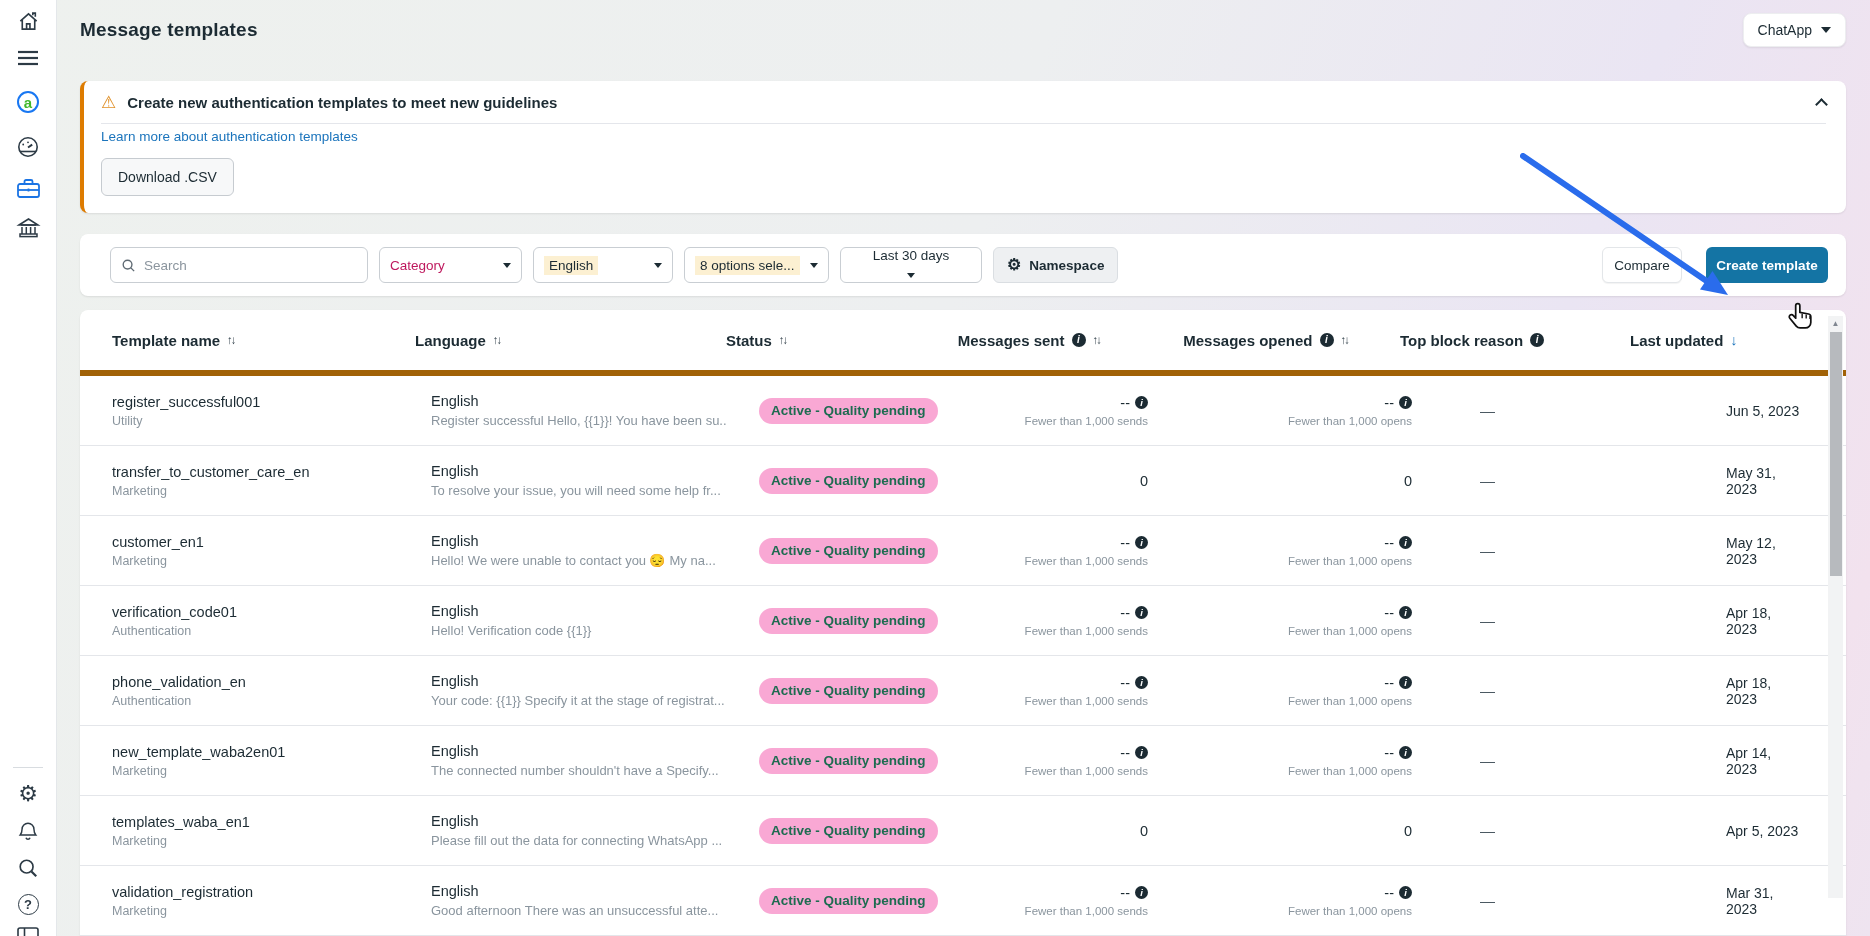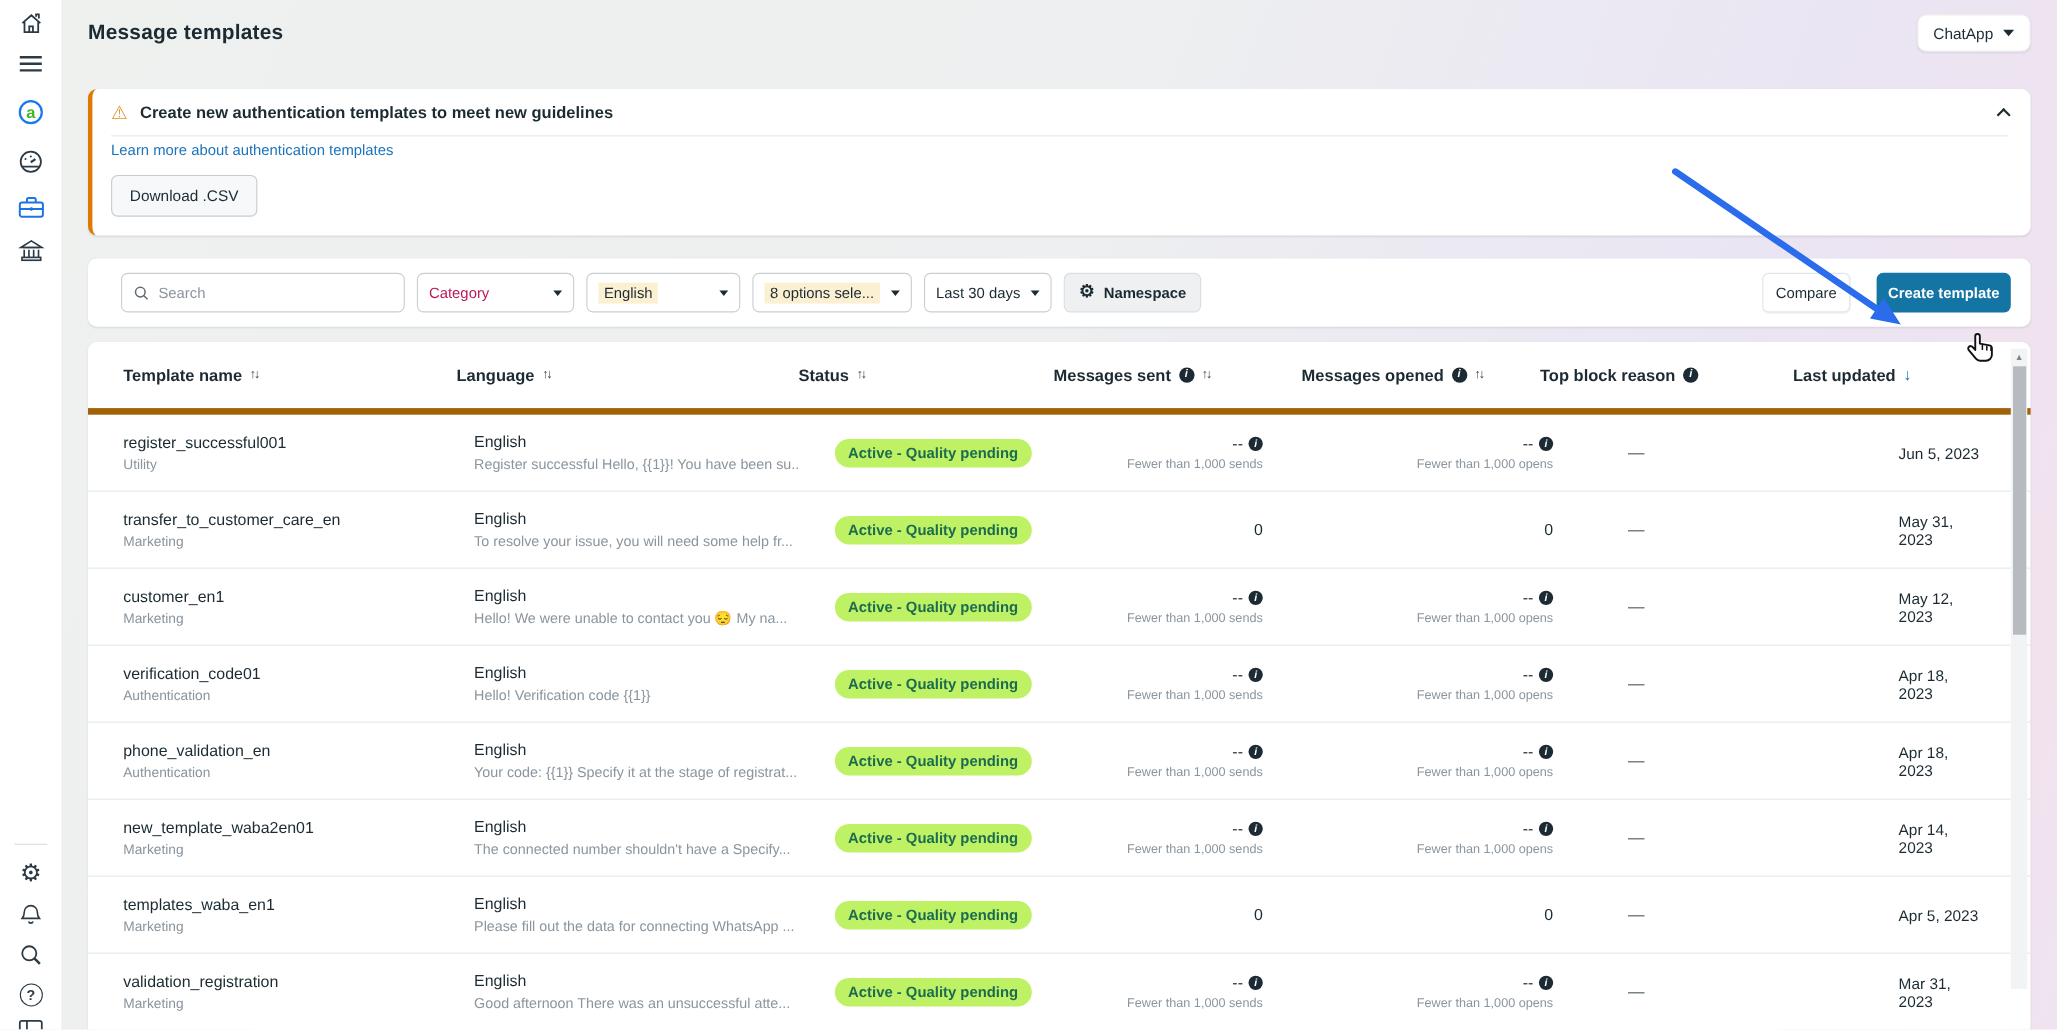--- a/index.html
+++ b/index.html
@@ -59,21 +59,21 @@
 
   
   .filterbar { margin:21px 24px 0 23px; height:62px; display:flex; align-items:center;
     gap:11px; padding:0 18px 0 30px; }
   .f-input { height:36px; border:1px solid #c9ced3; border-radius:6px; background:#fff;
     display:flex; align-items:center; padding:0 10px; font-size:13.5px; cursor:pointer;}
   .f-search { width:258px; gap:8px; cursor:text;}
   .f-search .ph { color:#8b959e; }
   .f-select { justify-content:space-between; }
   .f-cat { width:143px; color:#be185d; }
-  .f-lang { width:140px; } .f-opts { width:145px; } .f-days { width:116px; }
+  .f-lang { width:140px; } .f-opts { width:145px; } .f-days { width:142px;flex-direction:column; }
   .hl { background:#fcf0d2; padding:2px 5px; }
   .sel-caret { width:0; height:0; border:4.6px solid transparent; border-top:5.6px solid #1c2b33; margin-top:5px;}
   .f-namespace { height:36px; background:#eef0f2; border:1px solid #dadee2; border-radius:6px;
     display:flex; align-items:center; gap:8px; padding:0 13px; font-size:13.5px; font-weight:bold; cursor:pointer;}
   .ns-gear { font-size:16px; line-height:1; }
   .btn { height:36px; border-radius:6px; font-size:13.5px; display:flex; align-items:center;
     justify-content:center; cursor:pointer; }
   .btn-compare { margin-left:auto; width:80px; background:#fff; border:1px solid #e3e6e9;
     box-shadow:0 1px 1px rgba(0,0,0,.05); color:#1c2b33;}
   .btn-create { width:122px; margin-left:13px; background:#1474a4; color:#fff; border:none; font-weight:bold;}
@@ -88,21 +88,21 @@
   .th.pad44 { padding-left:44px; }
   .sort-ud { font-size:11.5px; color:#2f3e48; letter-spacing:-2px; font-weight:normal;}
   .sort-down-active { color:#1b74bc; font-size:14.5px; font-weight:bold;}
   .info-i { display:inline-block; width:14px; height:14px; border-radius:50%; background:#1c2b33;
     color:#fff; font-size:10px; line-height:14px; text-align:center; font-weight:bold; font-style:italic;}
   .info-i.small { width:13px; height:13px; line-height:13px; font-size:9.5px;}
   .trow { height:70px; border-bottom:1px solid #e4e6ea; padding-left:32px; padding-right:46px; cursor:pointer;gap:16px;}
   .cell-main { font-size:14.5px; }
   .cell-sub { font-size:12.5px; color:#8a959e; margin-top:4px; }
   .cell-prev { font-size:13px; color:#8a959e; margin-top:4px; white-space:nowrap; overflow:hidden; max-width:295px;}
-  .badge { display:inline-block; margin-left:9px; background:#bef264; color:#1d6b50; font-weight:bold;
+  .badge { display:inline-block; margin-left:9px; background:#f9a8d4; color:#1d6b50; font-weight:bold;
     font-size:13.5px; padding:5px 12px 6px; border-radius:999px; white-space:nowrap;}
   .num-cell { text-align:right; padding-right:8px; }
   .num-line { font-size:14.5px; display:flex; justify-content:flex-end; align-items:center; gap:5px;}
   .num-note { font-size:11.5px; color:#8a959e; margin-top:4px; white-space:nowrap;}
   .dash-cell { padding-left:44px; font-size:15px; color:#4b5962; }
   .date-cell { font-size:14px; }
 
   
   .scroll-track { position:absolute; top:6px; right:3px; width:15px; height:582px;
     background:#f2f3f4; cursor:pointer; }

